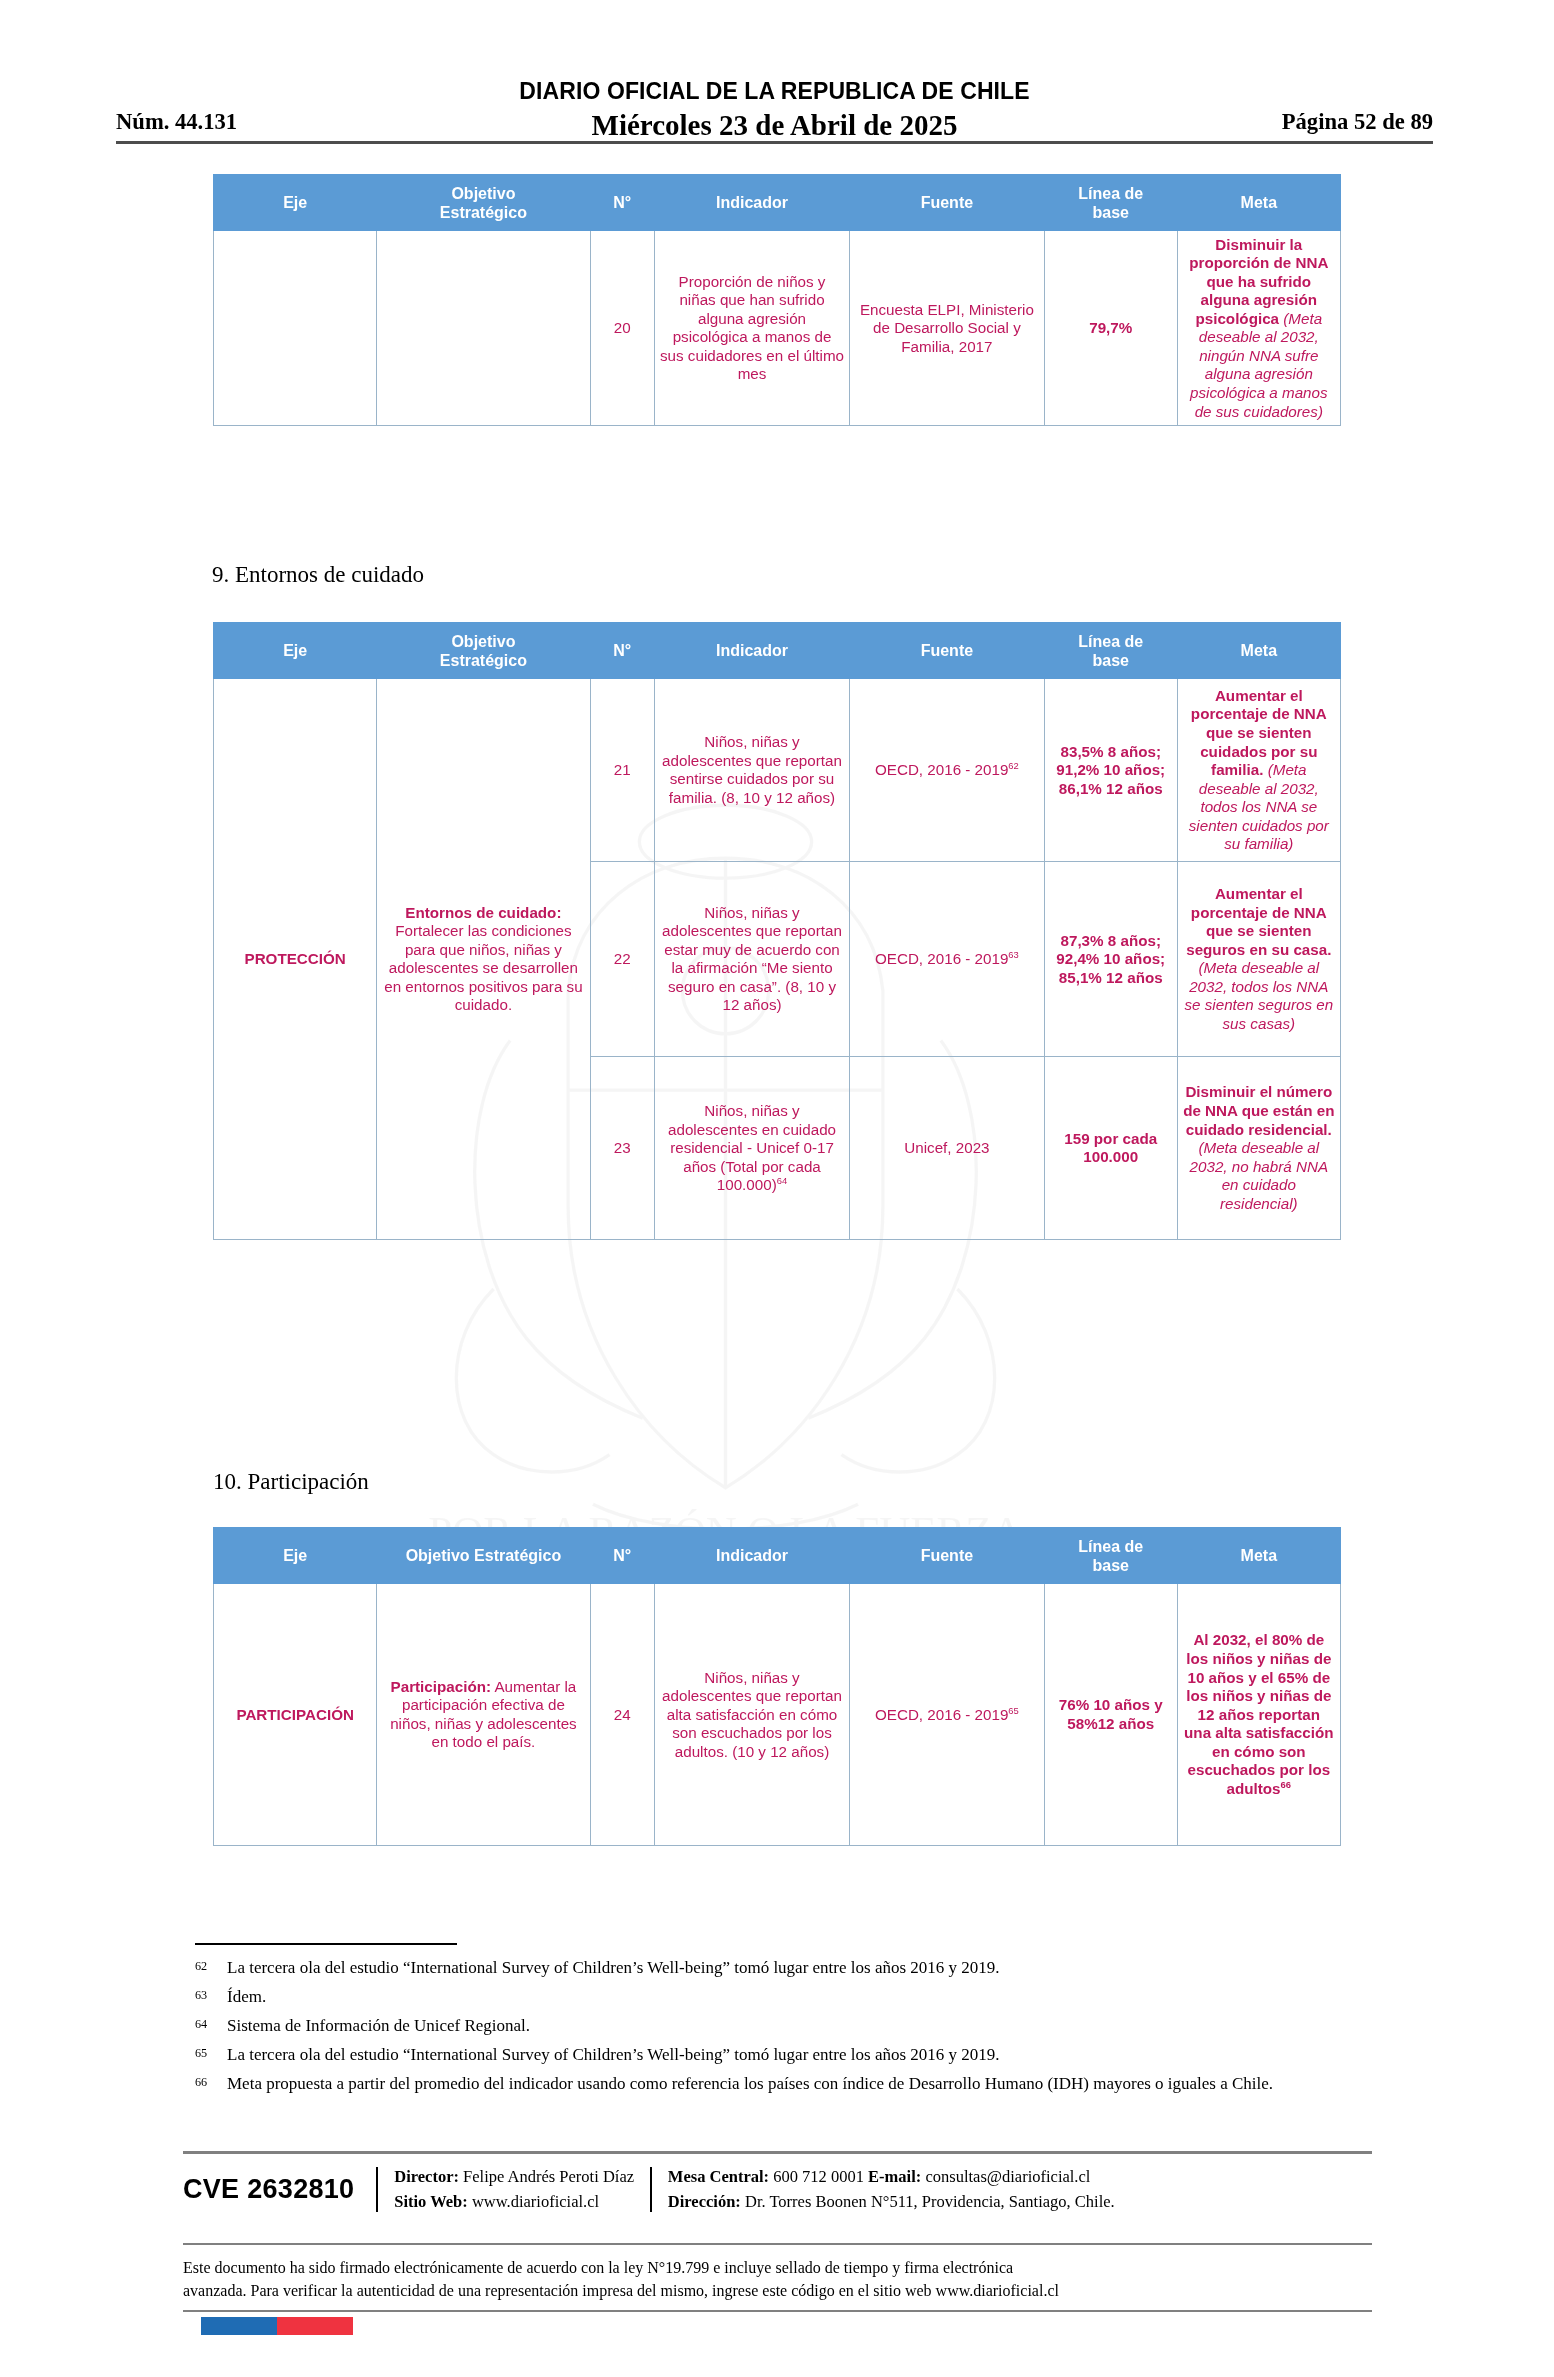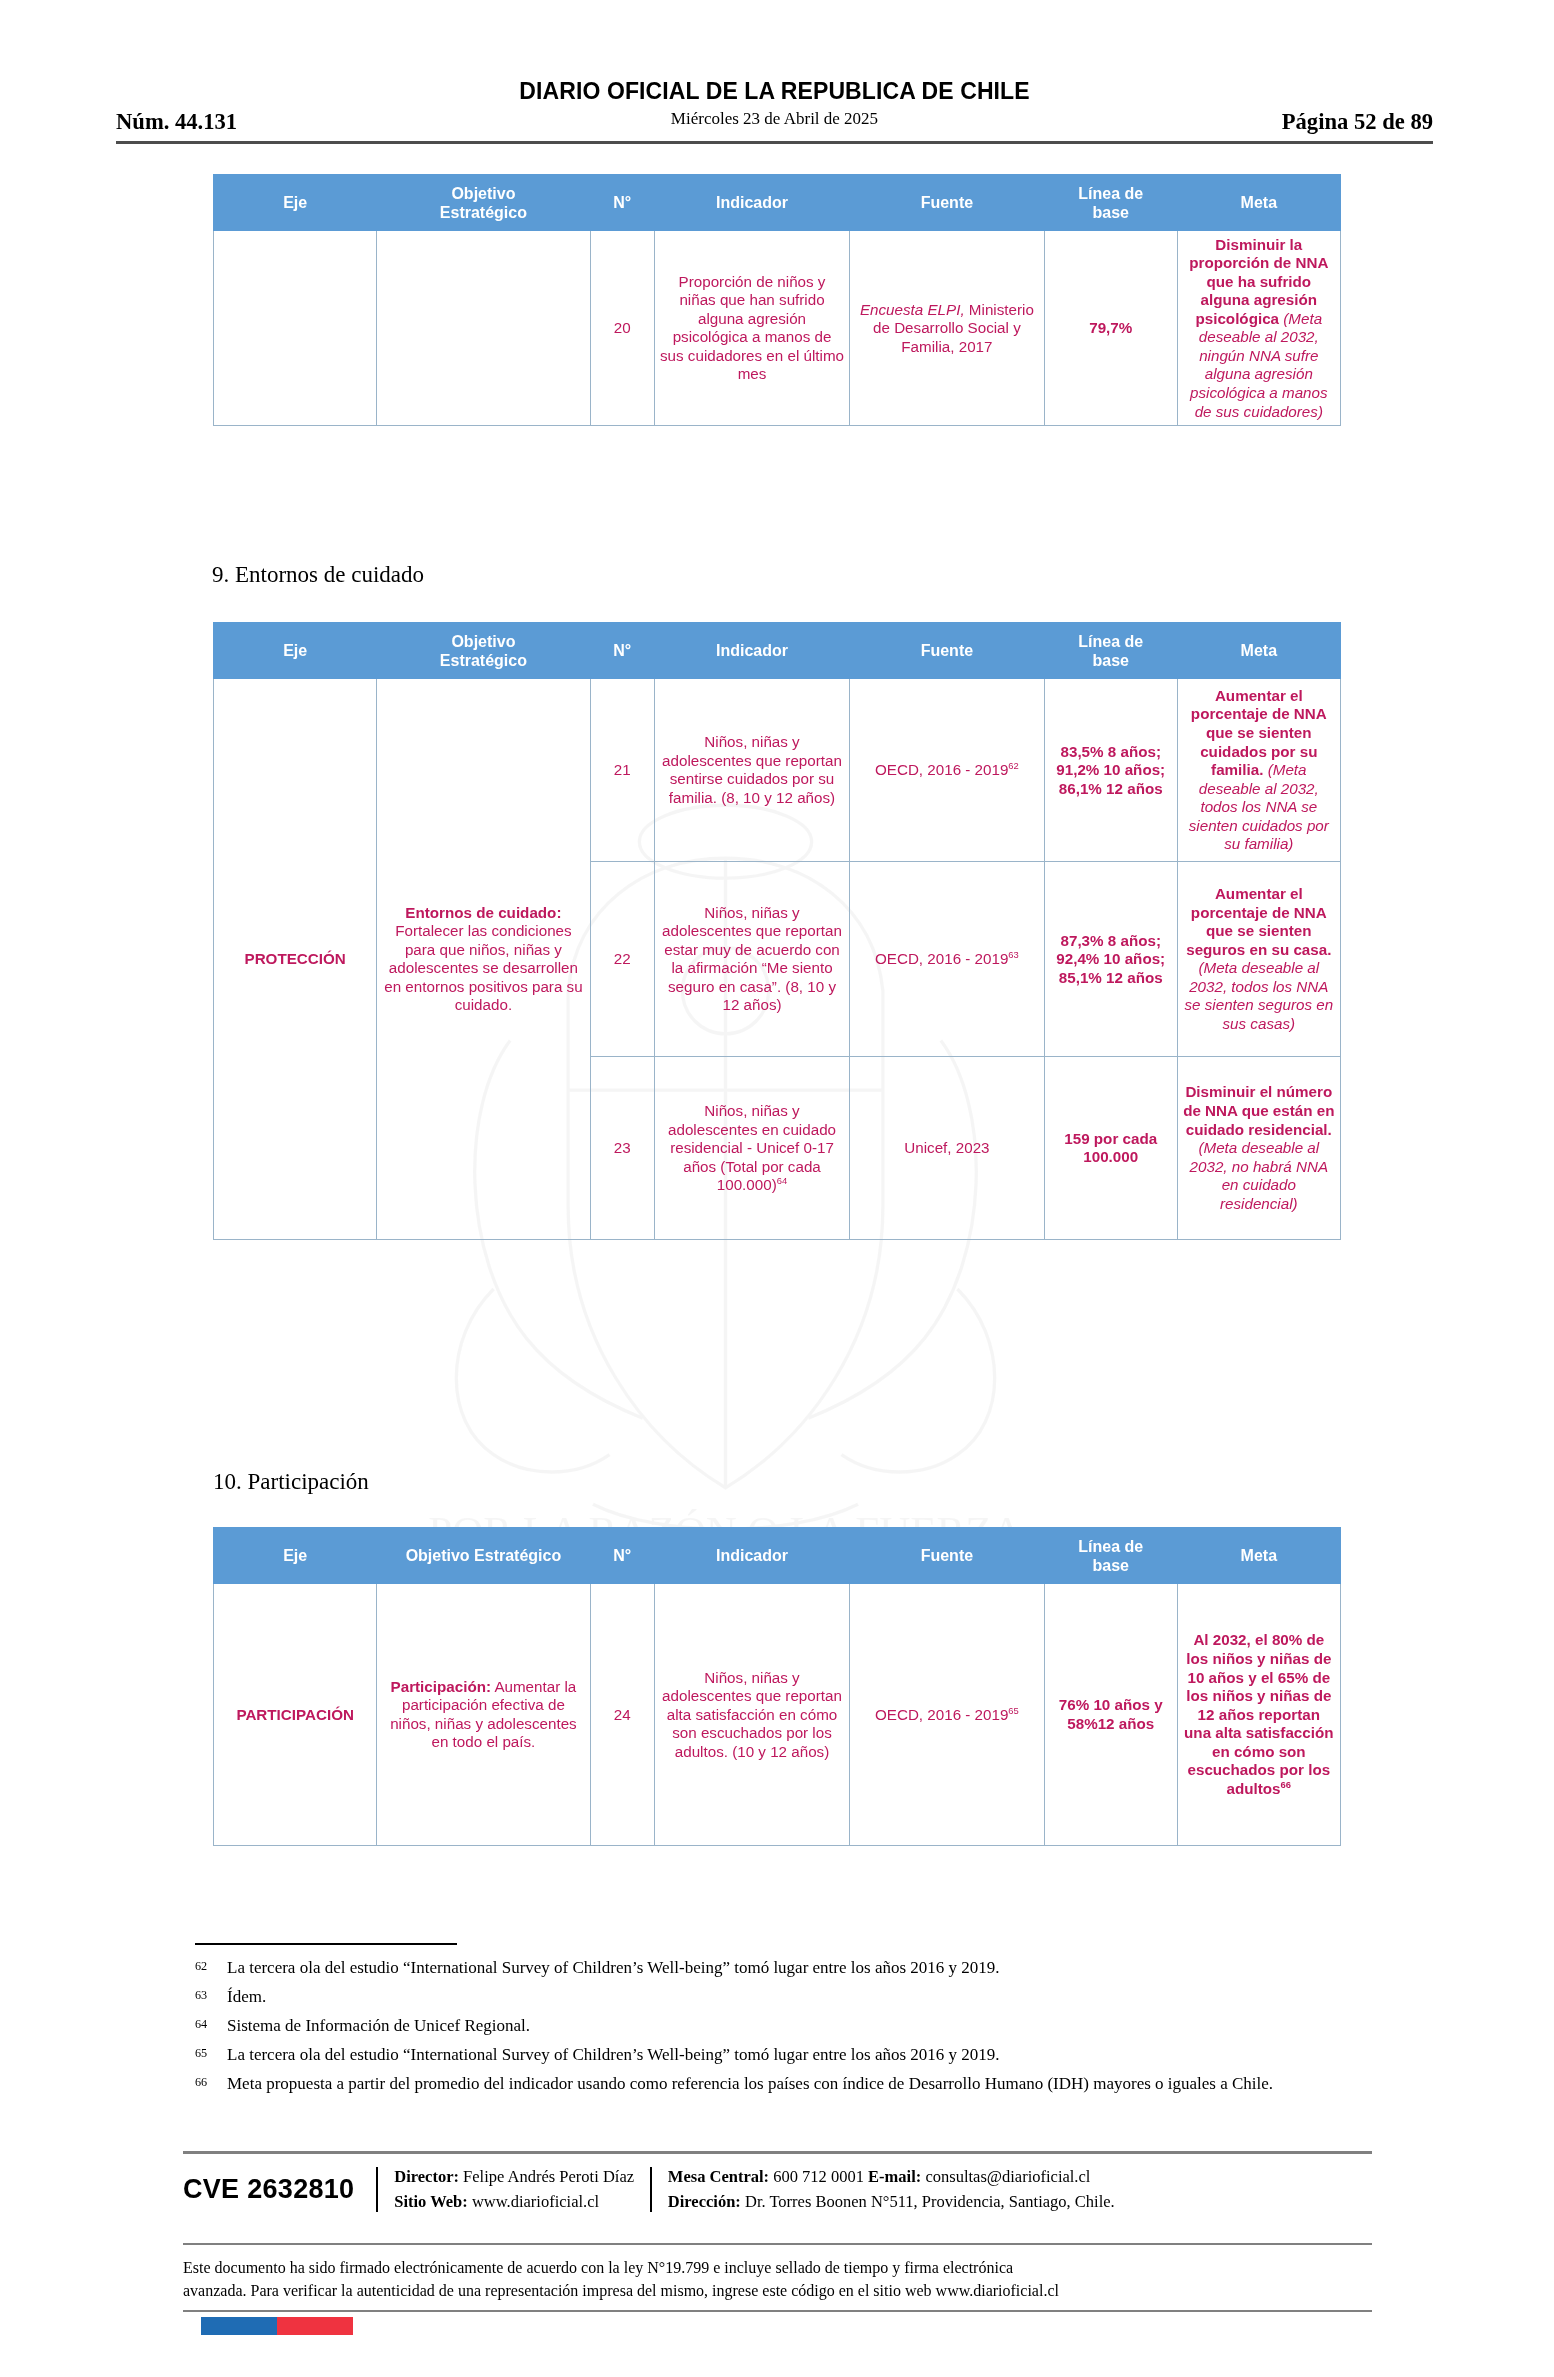--- a/index.html
+++ b/index.html
@@ -47,21 +47,21 @@
     position: relative;
     margin-top: 3.7px;
     height: 28px;
   }
   .masthead-left {
     position: absolute; left: 0; top: 0;
     font-weight: bold; font-size: 22.6px;
   }
   .masthead-center {
     position: absolute; left: 0; right: 0; top: 0;
-    text-align: center; font-weight: normal; font-size: 17px;
+    text-align: center; font-weight: bold; font-size: 29px;
   }
   .masthead-right {
     position: absolute; right: 0; top: 0;
     font-weight: bold; font-size: 22.6px;
   }
   .rule-top {
     position: absolute;
     left: 116px;
     top: 141px;
     width: 1317px;
@@ -100,21 +100,21 @@
   table.ind tbody td { background: transparent; }
 
   .c-eje   { width: 152px; font-weight: bold; }
   .c-obj   { width: 201px; }
   .c-num   { width: 55px;  }
   .c-ind   { width: 183px; }
   .c-fue   { width: 183px; }
   .c-base  { width: 122px; font-weight: bold; }
   .c-meta  { width: 152px; }
 
-  .ital { font-style: italic; }
+  .ital { }
   .bold { font-weight: bold; }
   .meta-cell { font-weight: bold; }
   .meta-cell .paren { font-weight: normal; font-style: italic; }
   sup { font-size: 0.62em; vertical-align: super; line-height: 0; }
 
   
   .section-heading {
     position: absolute;
     font-family: "Liberation Serif", serif;
     font-size: 23px;

